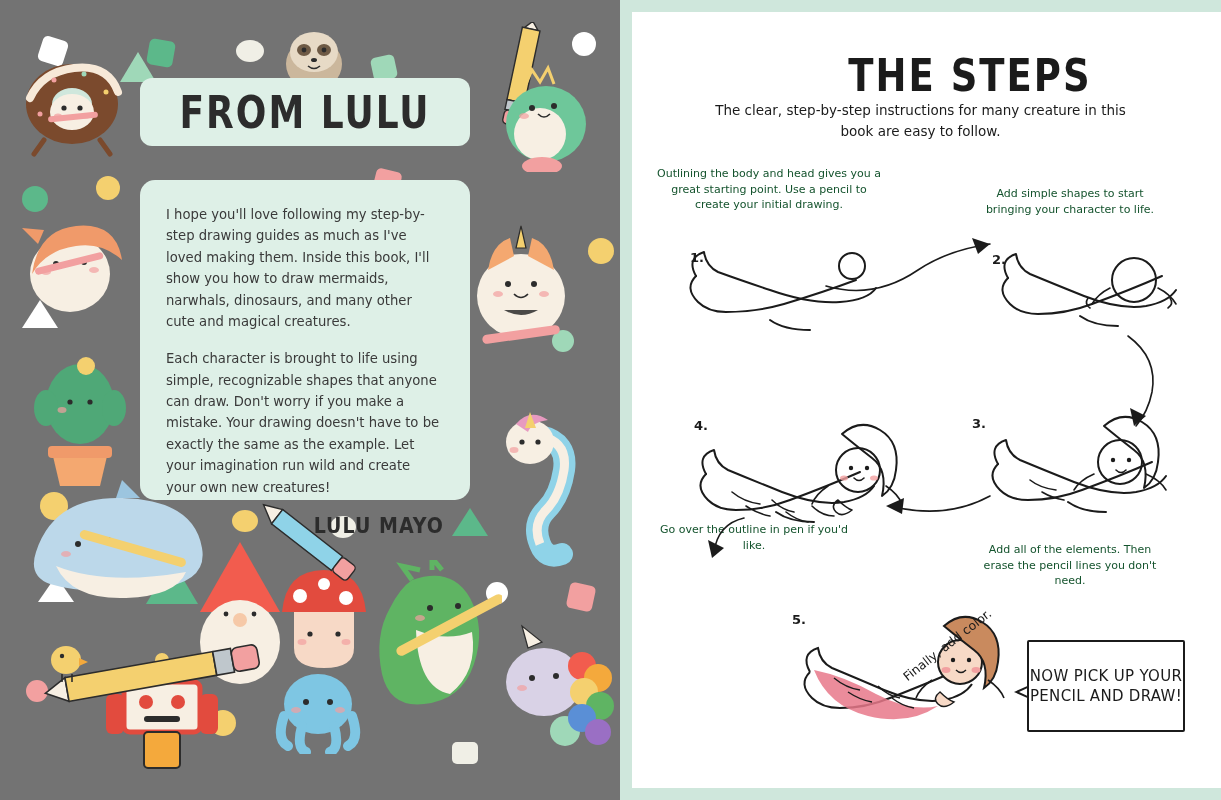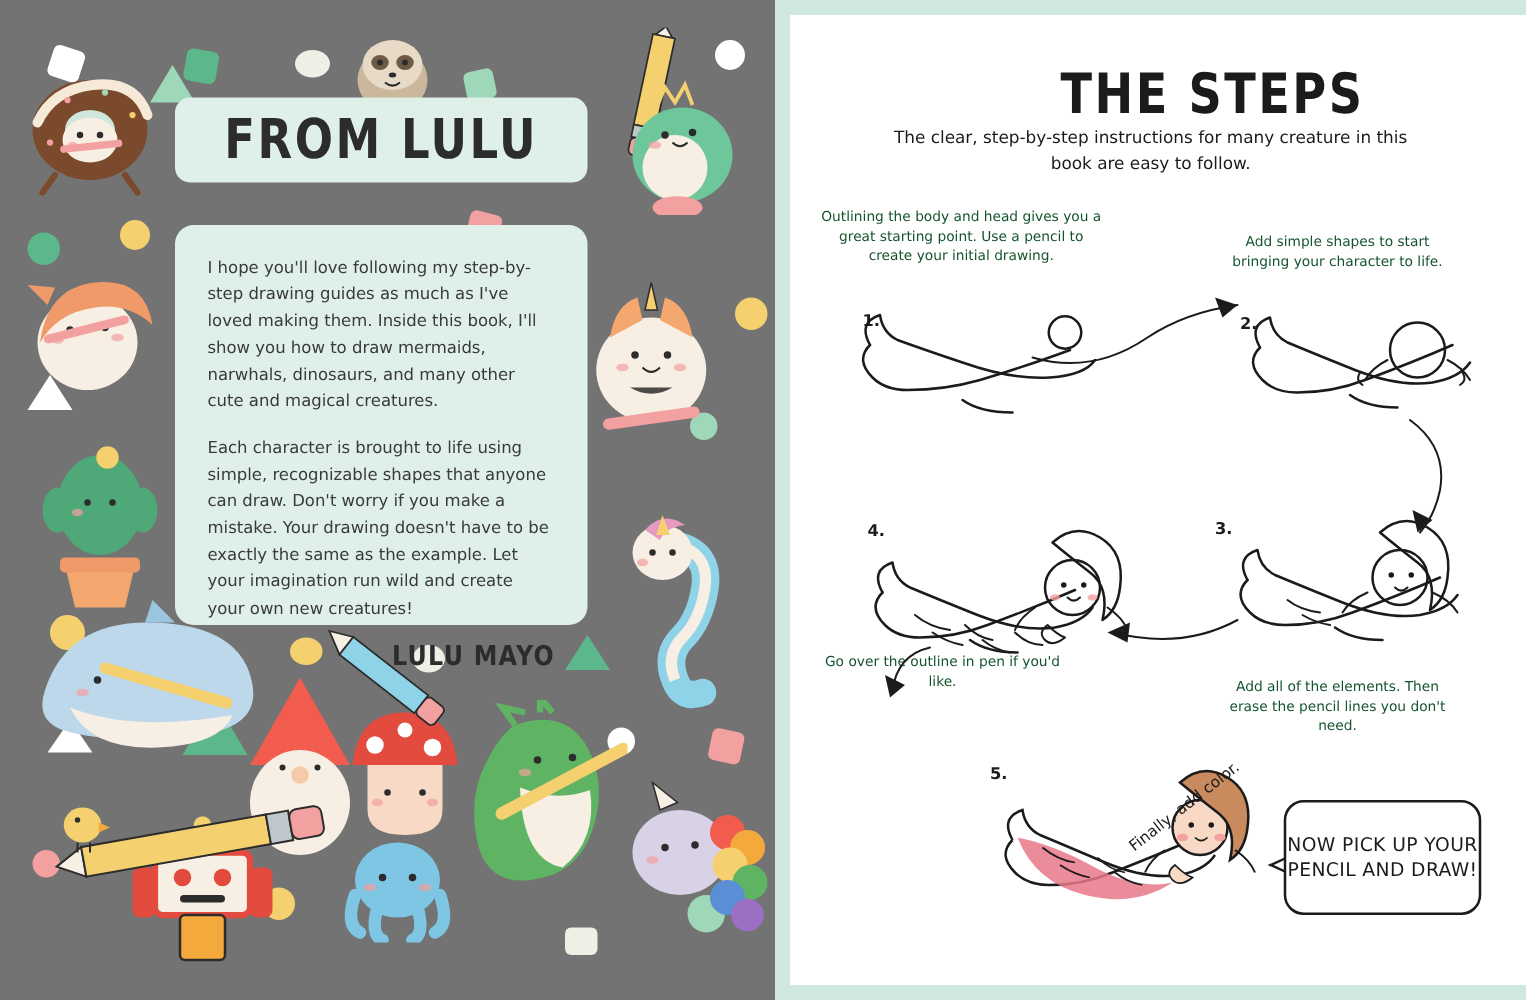--- a/index.html
+++ b/index.html
@@ -122,21 +122,21 @@
     position: absolute;
     right: 18px; bottom: 14px;
     font-size: 12px;
     color: #1b1b1b;
   }
   .speech {
     position: absolute;
     left: 395px; top: 628px;
     width: 158px; height: 92px;
     border: 2px solid #1b1b1b;
-    border-radius: 16px;
+    border-radius: 2px;
     background: #fff;
     display: flex; align-items: center; justify-content: center;
     text-align: center;
     font-size: 15px;
     line-height: 1.35;
     color: #1b1b1b;
     letter-spacing: .3px;
   }
   .speech-tail {
     position: absolute;

